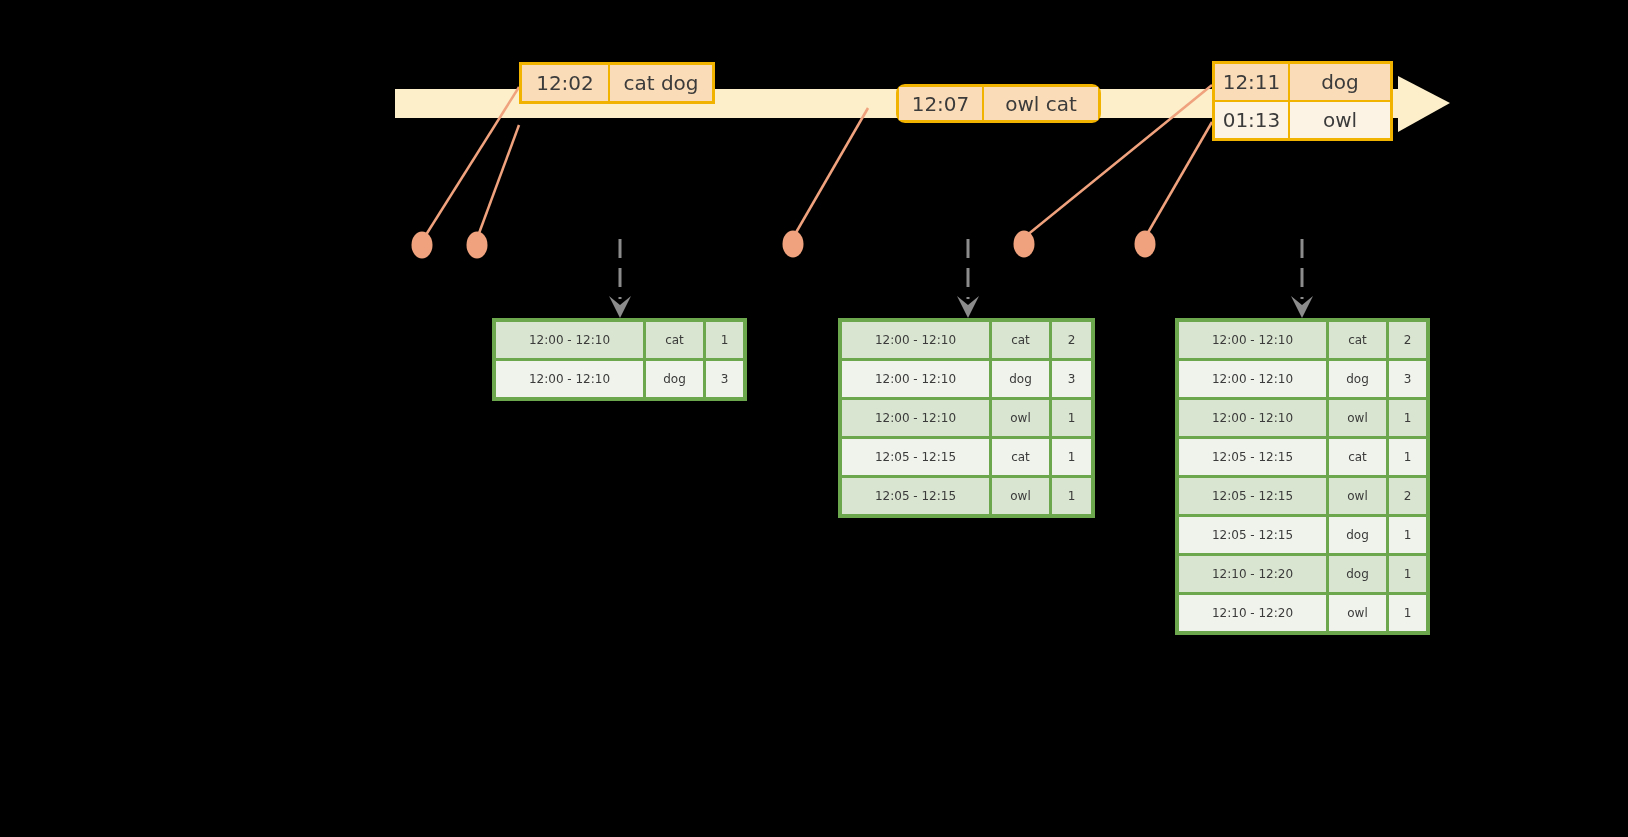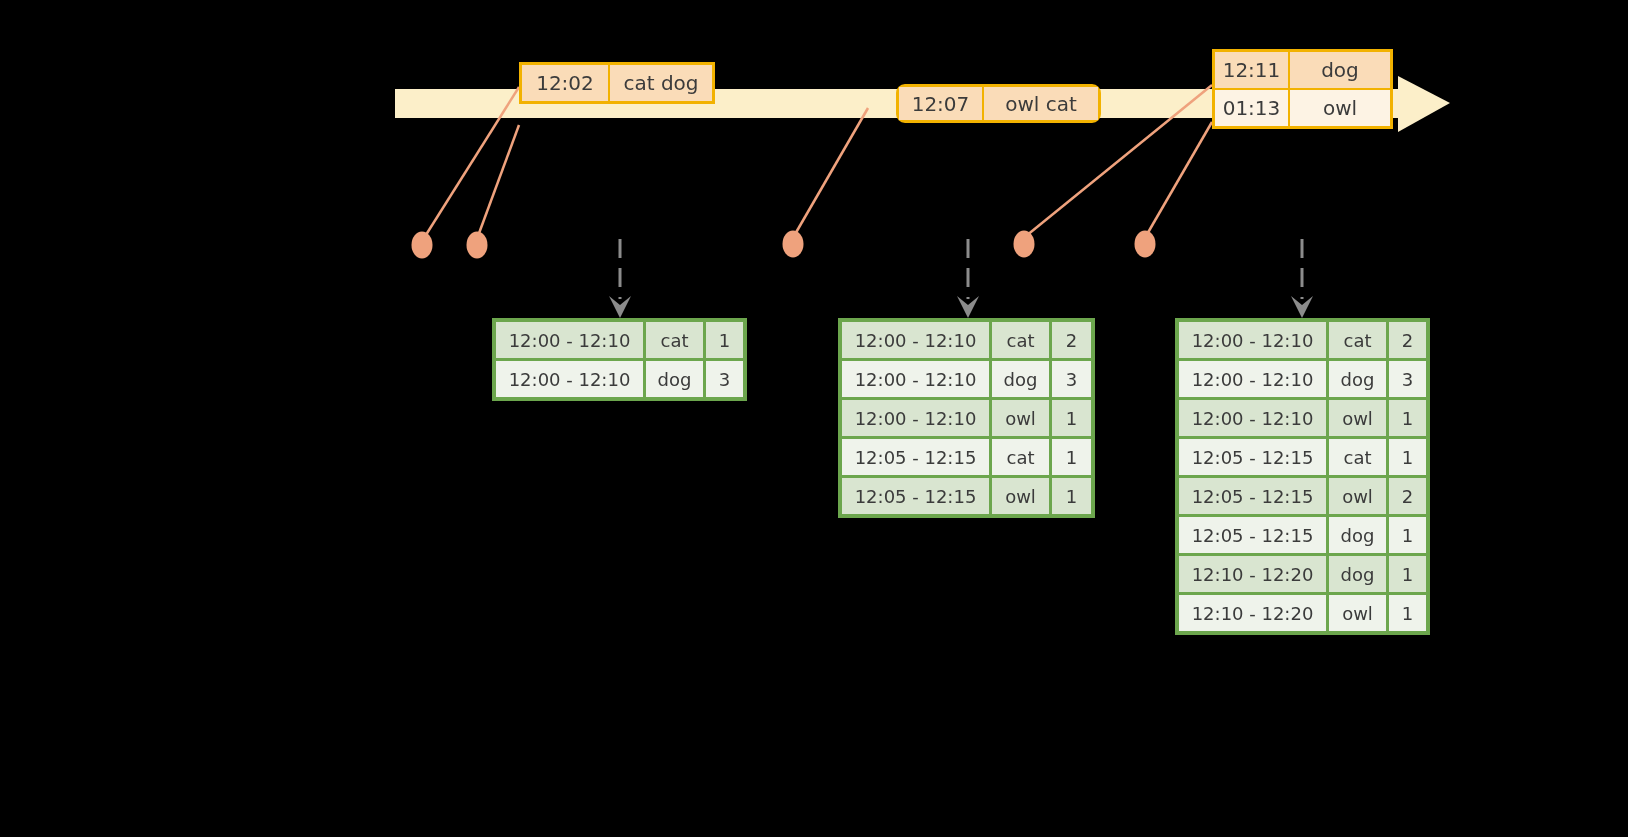--- a/index.html
+++ b/index.html
@@ -42,32 +42,32 @@
   .et2 .row{grid-template-columns:83px 1fr;height:33px;}
   .et3 .row{grid-template-columns:73px 1fr;}
   .etable .cell{
     display:flex;align-items:center;justify-content:center;
     font-size:20px;color:var(--text);
   }
   .etable .row.dark  .cell{background:var(--event-row-dark);}
   .etable .row.light .cell{background:var(--event-row-light);}
   .et1{left:519px;top:62px;width:196px;}
   .et2{left:896px;top:84px;width:205px;border-radius:9px;}
-  .et3{left:1212px;top:49px;width:181px;}
+  .et3{left:1212px;top:61px;width:181px;}
 
   
   .gtable{
     position:absolute;display:flex;flex-direction:column;gap:3px;
     box-sizing:border-box;border:4px solid var(--result-border);
     background:var(--result-border);
   }
   .gtable .row{display:grid;grid-template-columns:147px 57px 1fr;gap:3px;height:36px;background:var(--result-border);}
   .gtable .cell{
     display:flex;align-items:center;justify-content:center;
-    font-size:18px;color:var(--text);
+    font-size:12px;color:var(--text);
   }
   .gtable .row.dark  .cell{background:var(--result-row-dark);}
   .gtable .row.light .cell{background:var(--result-row-light);}
   .g1{left:492px;top:318px;width:255px;}
   .g2{left:838px;top:318px;width:257px;}
   .g3{left:1175px;top:318px;width:255px;}
 </style>
 </head>
 <body>
 

